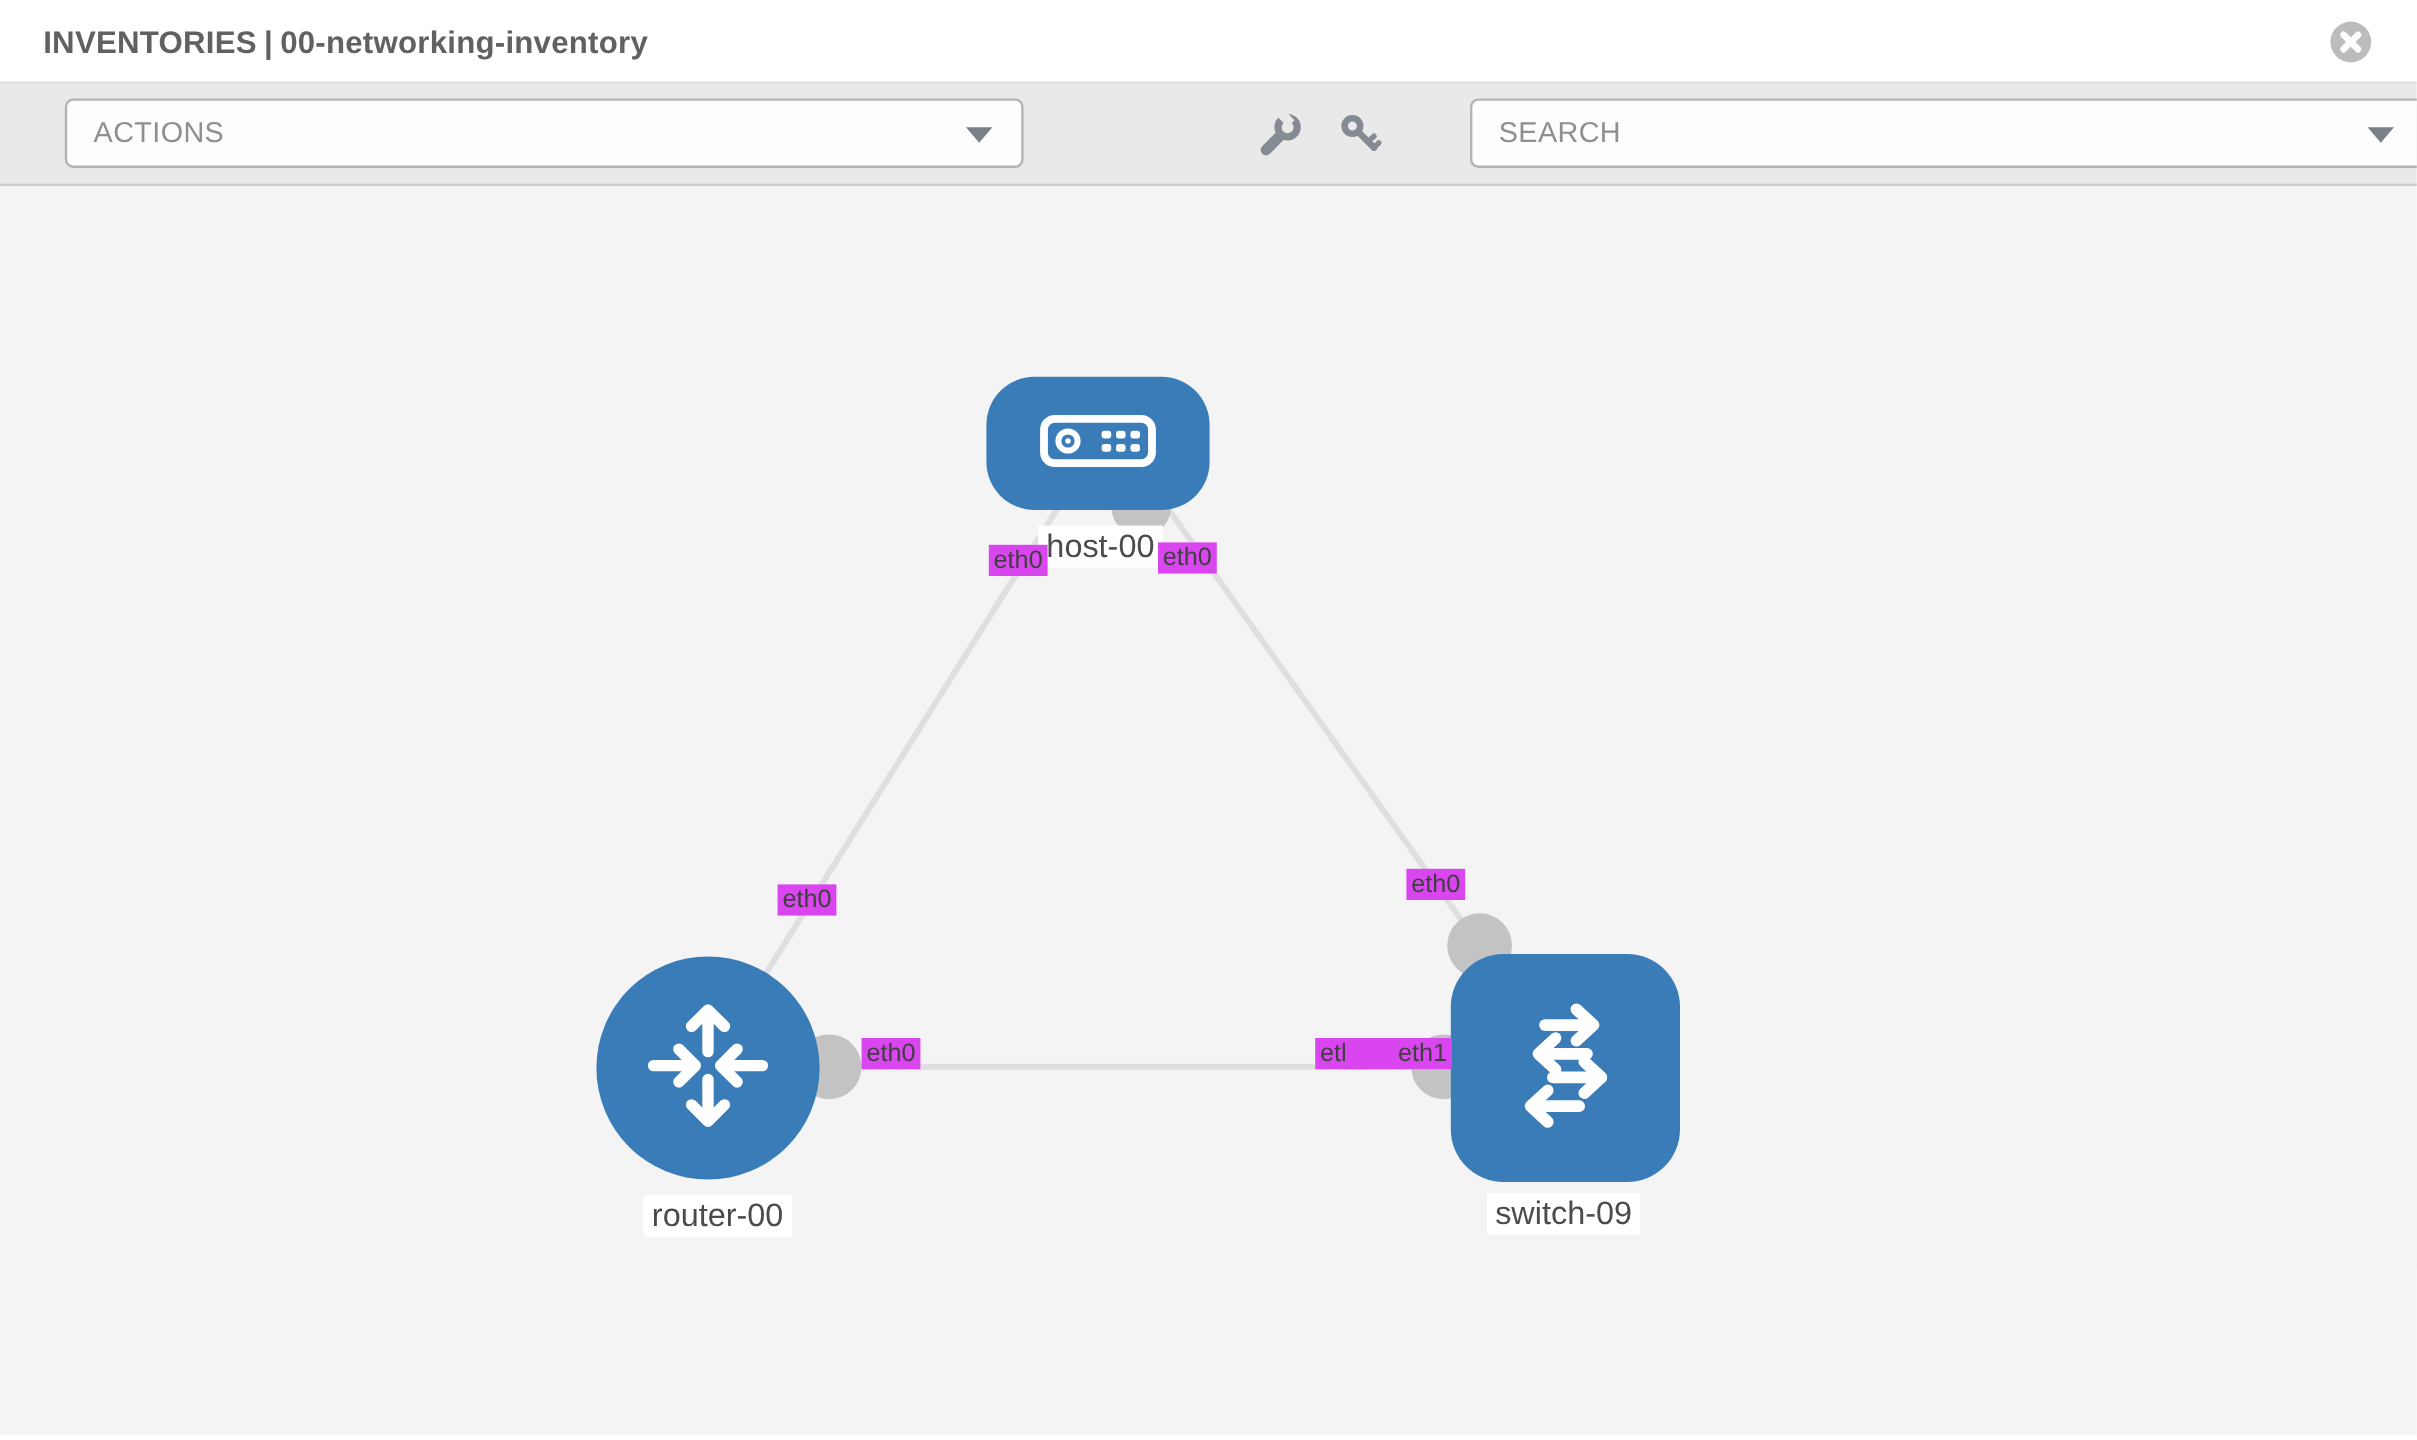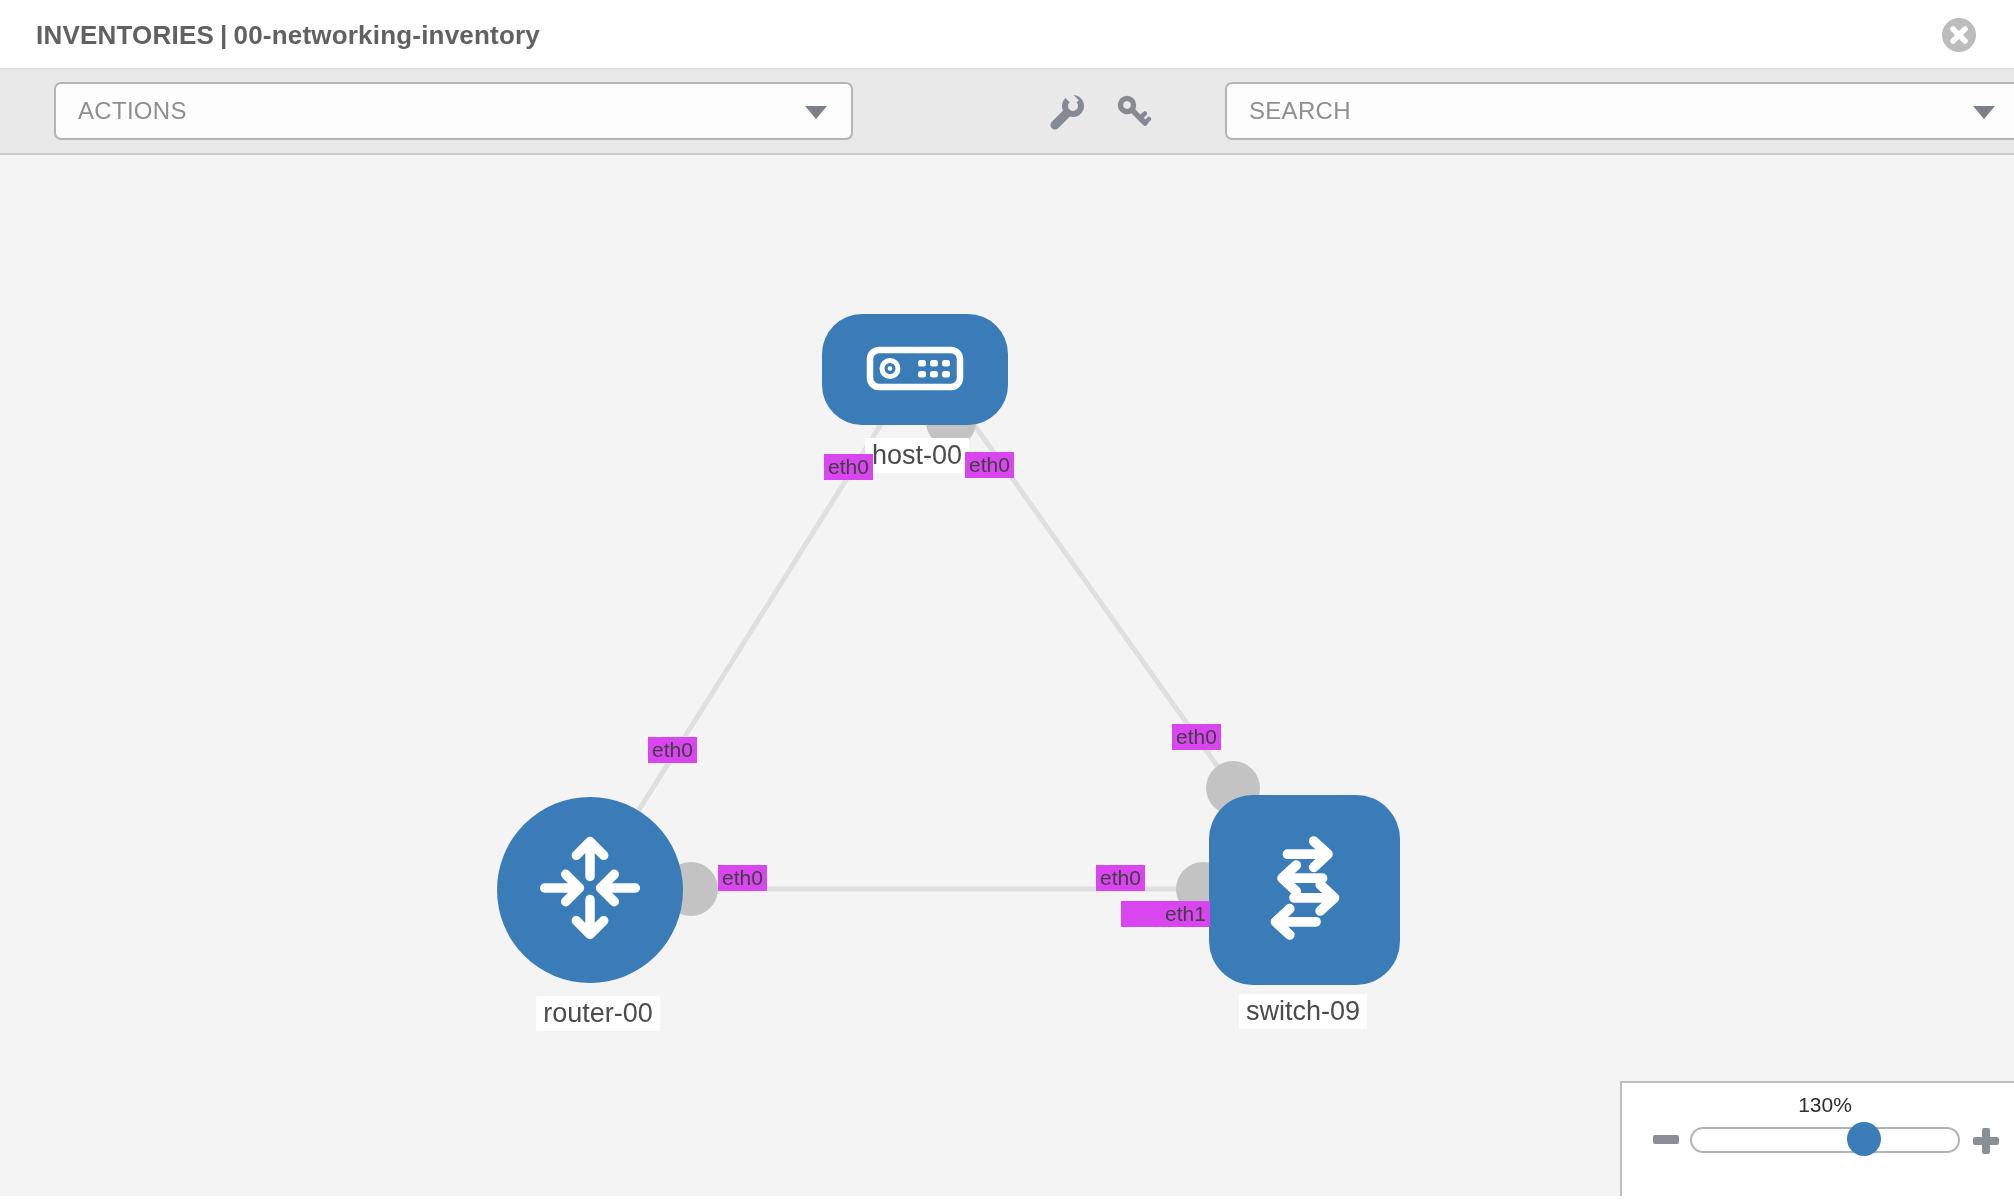--- a/index.html
+++ b/index.html
@@ -189,32 +189,17 @@
     <span class="node-label" id="label-host">host-00</span>
     <span class="node-label" id="label-router">router-00</span>
     <span class="node-label" id="label-switch">switch-09</span>
 
     <span class="eth-label" style="left:824px;  top:299px;">eth0</span>
     <span class="eth-label" style="left:965px;  top:297px;">eth0</span>
     <span class="eth-label" style="left:648px;  top:582px;">eth0</span>
     <span class="eth-label" style="left:1172px; top:569px;">eth0</span>
     <span class="eth-label" style="left:718px;  top:710px;">eth0</span>
     <span class="eth-label" style="left:1096px; top:710px;">eth0</span>
-    <span class="eth-label" style="left:1121px; top:746px;padding-left:44px;">eth1</span>
-
-    <div class="zoom-panel">
-      <div class="zoom-level">130%</div>
-      <div class="zoom-minus"></div>
-      <div class="zoom-track">
-        <div class="zoom-thumb"></div>
-      </div>
-      <div class="zoom-plus">
-        <svg width="30" height="30" viewBox="0 0 30 30">
-          <g fill="#8a8e96">
-            <rect x="2" y="11" width="26" height="8" rx="2"></rect>
-            <rect x="11" y="2" width="8" height="26" rx="2"></rect>
-          </g>
-        </svg>
-      </div>
-    </div>
+    <span class="eth-label" style="left:1121px; top:710px;padding-left:44px;">eth1</span>
+
 
   </div>
 </div>
 
 </body></html>

